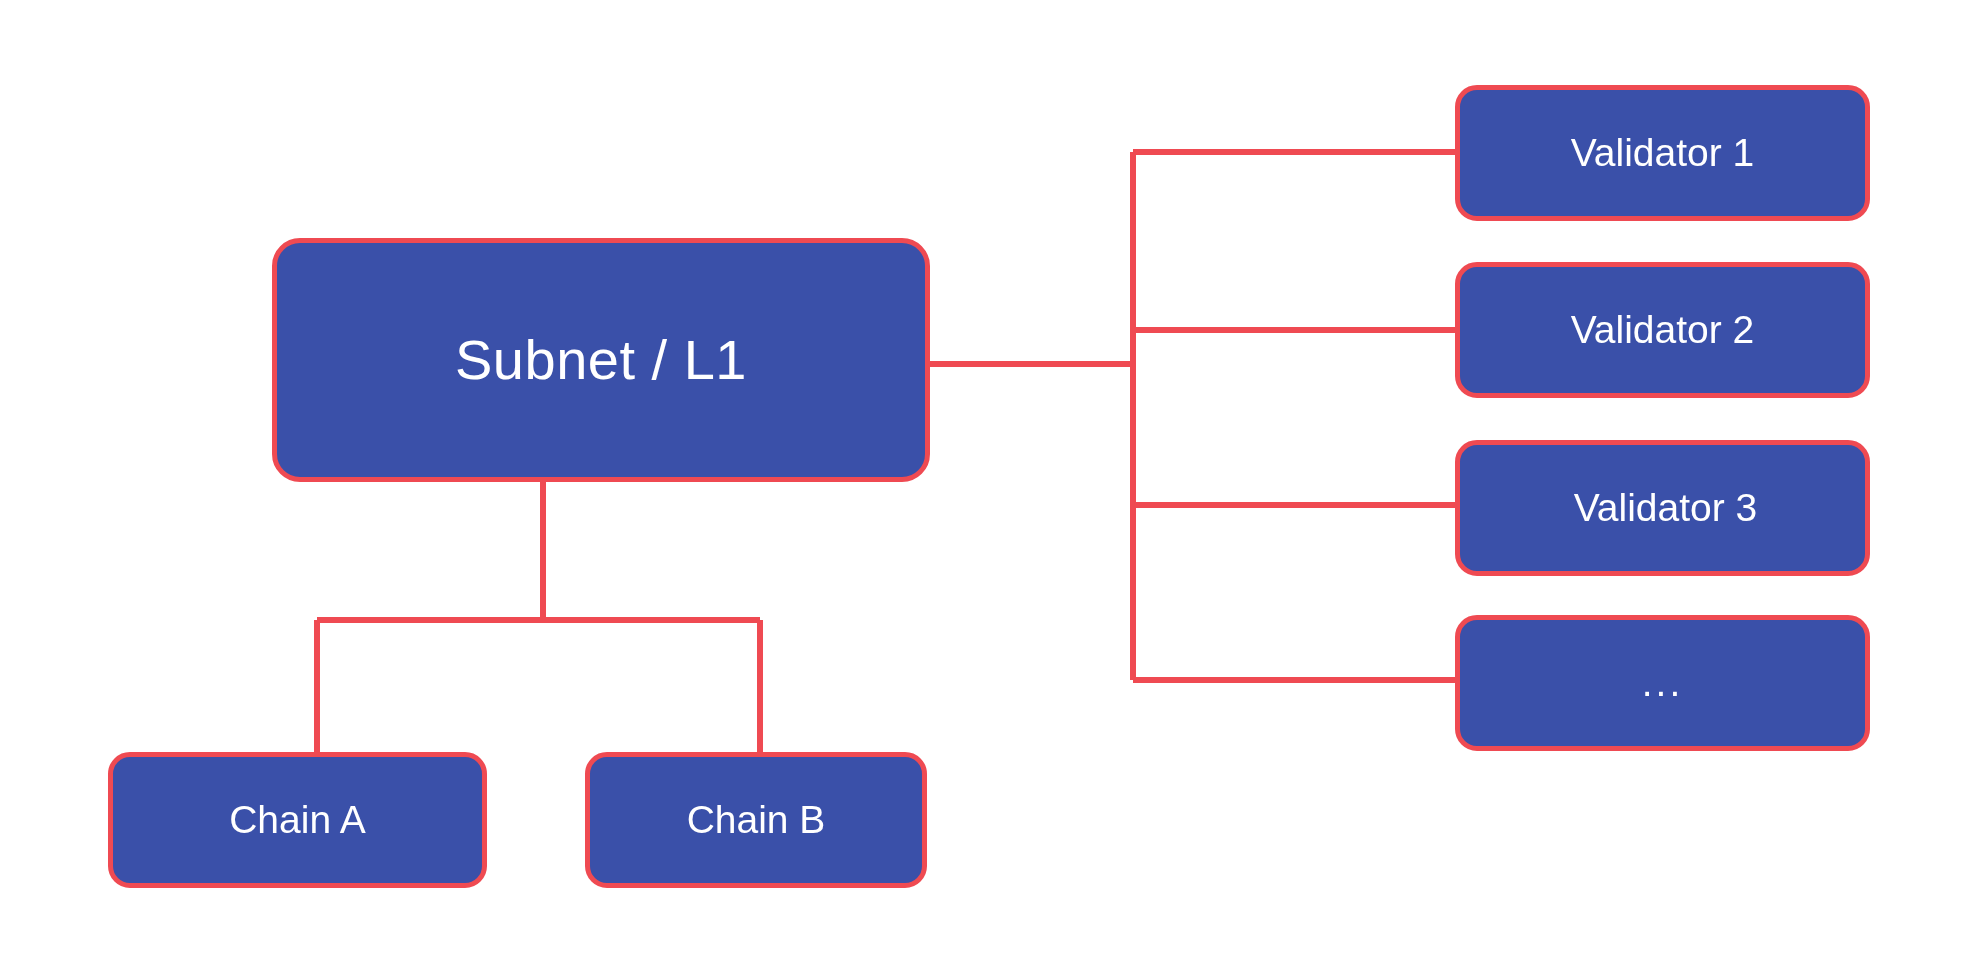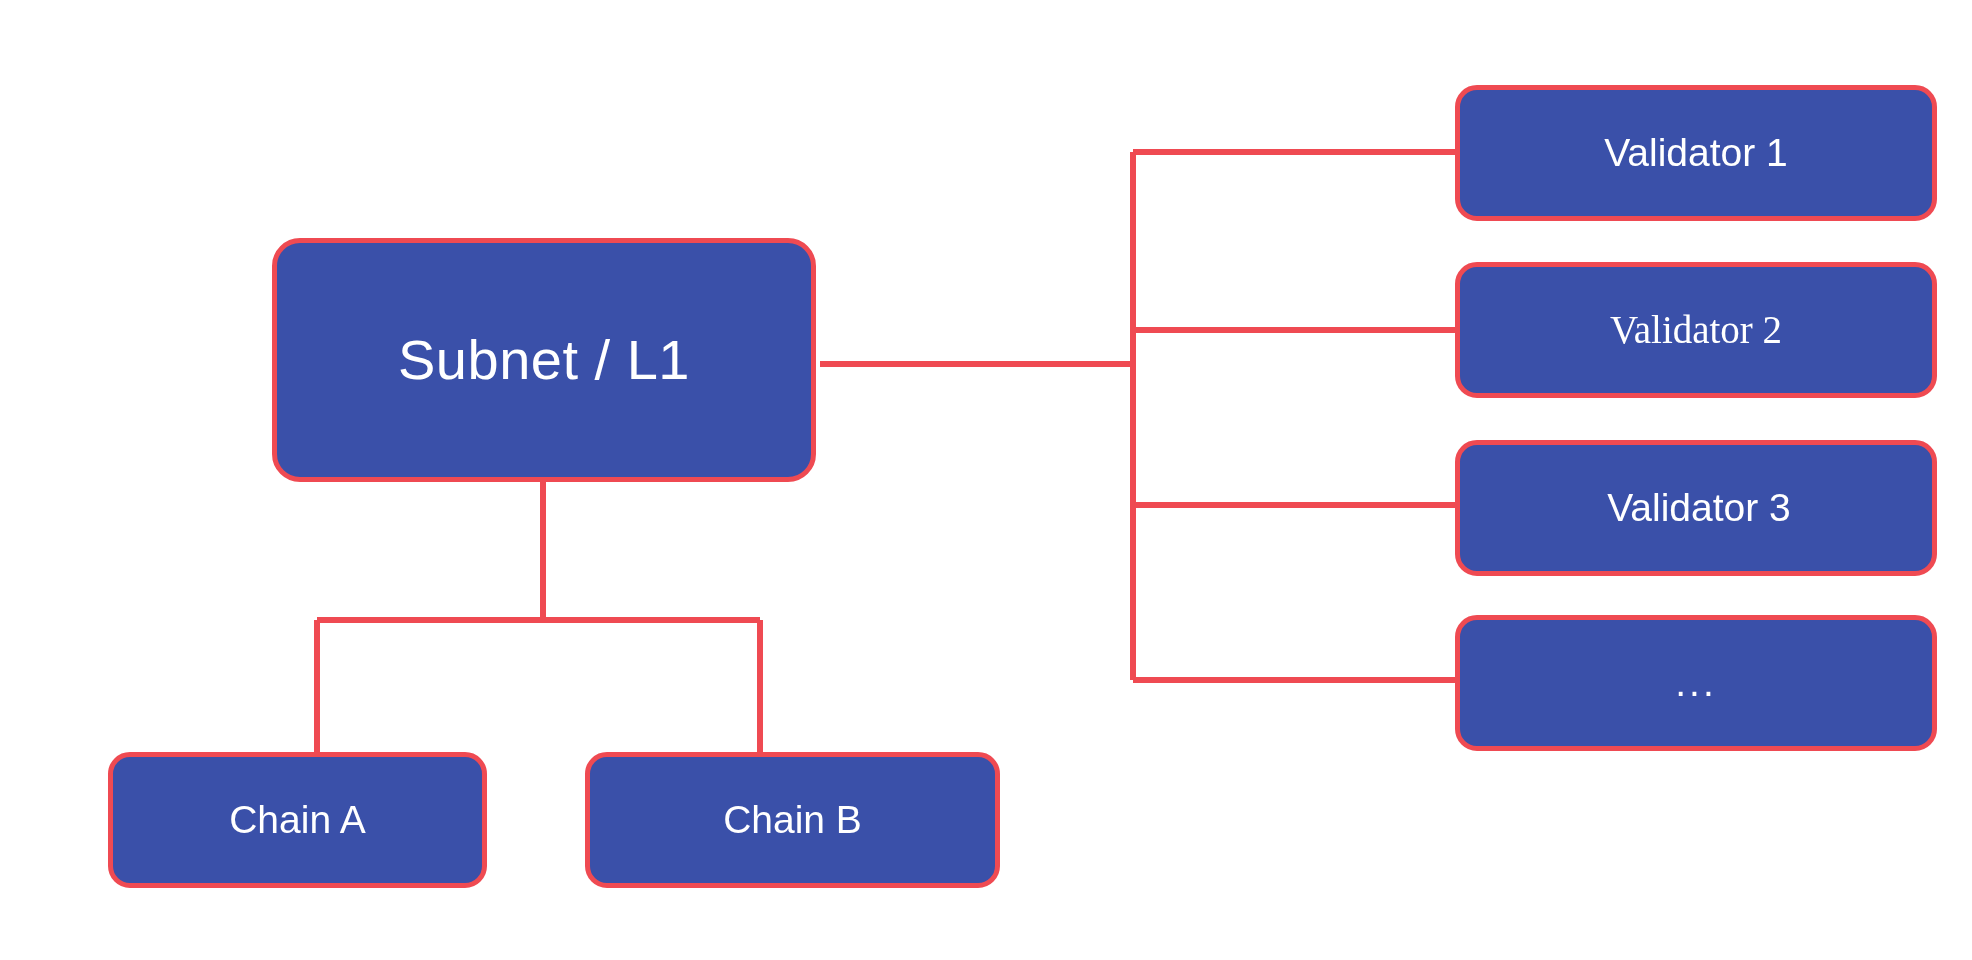--- a/index.html
+++ b/index.html
@@ -40,55 +40,55 @@
     z-index: 2;
   }
   .node-label {
     color: #ffffff;
     white-space: nowrap;
   }
   
   #node-subnet {
     left: 272px;
     top: 238px;
-    width: 544px;
+    width: 658px;
     height: 244px;
     border-radius: 28px;
   }
   #node-subnet .node-label {
     font-size: 56px;
     font-weight: 400;
     letter-spacing: 0.5px;
   }
   
   #node-chain-a {
     left: 108px;
     top: 752px;
     width: 379px;
     height: 136px;
   }
   #node-chain-b {
     left: 585px;
     top: 752px;
-    width: 415px;
+    width: 342px;
     height: 136px;
   }
   #node-chain-a .node-label,
   #node-chain-b .node-label {
     font-size: 39px;
     font-weight: 400;
   }
   
   .validator-node {
     left: 1455px;
-    width: 482px;
+    width: 415px;
     height: 136px;
   }
   #node-validator-1 { top: 85px; }
-  #node-validator-2 { top: 262px; font-family: Liberation Serif, serif; }
+  #node-validator-2 { top: 262px; }
   #node-validator-3 { top: 440px; padding-left: 6px; }
   #node-validator-more { top: 615px; }
   .validator-node .node-label {
     font-size: 39px;
     font-weight: 400;
   }
   #node-validator-more .node-label {
     font-size: 39px;
     letter-spacing: 3px;
   }

